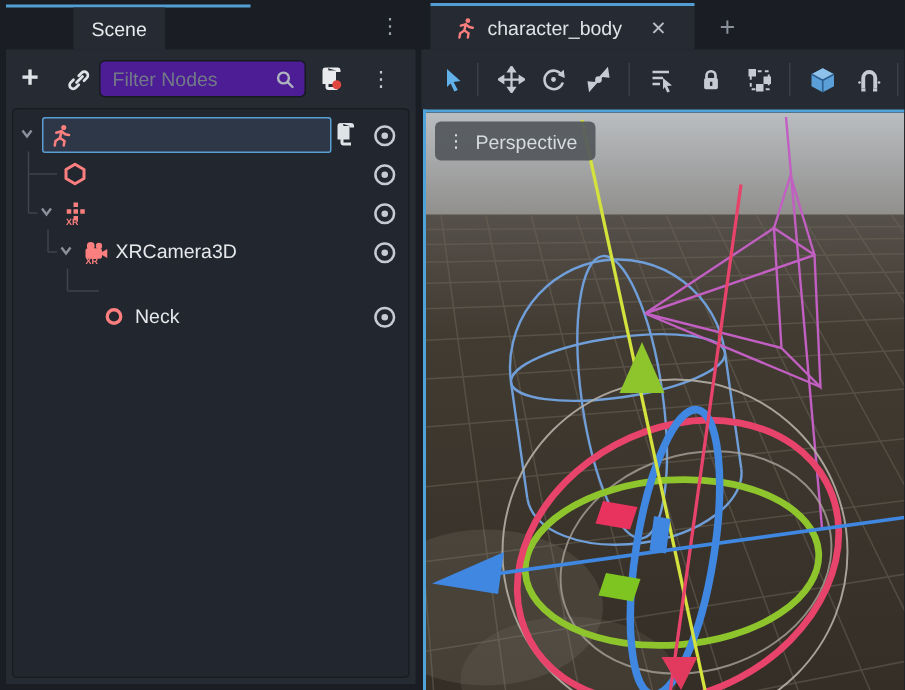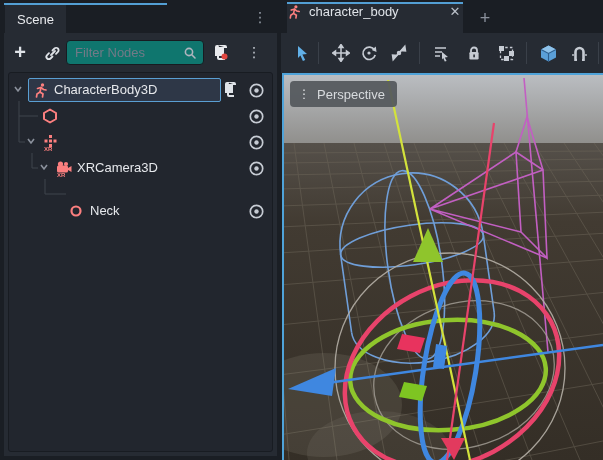--- a/index.html
+++ b/index.html
@@ -8,51 +8,51 @@
     width:603px; height:460px; position:relative; overflow:hidden;
     background:#1a1e24; font-family:"Liberation Sans", sans-serif;
     color:#cfd4dc; font-size:13px; -webkit-font-smoothing:antialiased;
   }
   .abs { position:absolute; }
   svg { display:block; }
 
   
   #left-dock { left:0; top:0; width:281px; height:460px; background:#1a1e24; }
   #left-accent { left:4px; top:3px; width:163px; height:2px; background:#539fd4; }
-  .dock-tab { top:5px; height:28px; display:flex; align-items:center; padding:0 12px; cursor:default; }
+  .dock-tab { top:5px; height:28px; display:flex; align-items:center; padding:0 12px; cursor:default;margin-left:44px; }
   #tab-scene { left:5px; background:#262b33; color:#e8eaed; border-radius:0 0 0 0; }
   #tab-import { left:68px; color:#6d7480; }
   #scene-menu-dots { left:253px; top:7px; width:14px; height:20px; color:#9aa1ac; font-size:14px; letter-spacing:0; text-align:center; line-height:20px; }
 
   #left-content { left:4px; top:33px; width:273px; height:423px; background:#262b33; }
 
   .tbtn { width:22px; height:22px; display:flex; align-items:center; justify-content:center; border-radius:3px; }
   #add-node-btn   { left:5px;  top:8px; color:#dfe3e8; font-size:20px; font-weight:bold; }
   #instance-btn   { left:37px; top:9px; }
-  #filter-box { left:62px; top:7px; width:138px; height:25px; background:#0f766e; border:1px solid #171b21; border-radius:4px; display:flex; align-items:center; padding:0 6px; }
+  #filter-box { left:62px; top:7px; width:138px; height:25px; background:#4c1d95; border:1px solid #171b21; border-radius:4px; display:flex; align-items:center; padding:0 6px; }
   #filter-input { flex:1; background:transparent; border:none; outline:none; color:#c8cdd5; font-family:"Liberation Sans",sans-serif; font-size:13px; min-width:0; }
   #filter-input::placeholder { color:#727a87; }
   #script-new-btn { left:206px; top:8px; }
   #scene-tool-dots { left:242px; top:8px; width:16px; height:22px; color:#c6cbd3; font-size:14px; text-align:center; line-height:22px; }
 
   #tree-panel { left:4px; top:39px; width:265px; height:380px; background:#22262e; border:1px solid #181c22; border-radius:3px; overflow:hidden; }
   #tree-guides { left:0; top:0; pointer-events:none; }
   .trow { position:absolute; left:0; width:100%; height:26px; display:flex; align-items:center; }
   .arrow { position:absolute; width:12px; height:12px; top:7px; color:#8b919c; }
   .nicon { position:absolute; width:17px; height:17px; top:5px; }
   .nlabel { position:absolute; top:4px; height:18px; line-height:18px; color:#e6e8ec; white-space:nowrap; }
   .selbox { position:absolute; left:19px; top:1px; width:193px; height:24px; background:#2e3747; border:1px solid #5a9fd3; border-radius:2px; }
   .xr-badge { position:absolute; font-size:6px; font-weight:bold; color:#fc7f7f; letter-spacing:0; }
   .row-eye { position:absolute; right:7px; top:5px; width:17px; height:17px; }
   .row-script { position:absolute; right:32px; top:4px; width:17px; height:18px; }
 
   
   #right-panel { left:281px; top:0; width:322px; height:460px; background:#1a1e24; }
   #main-accent { left:6px; top:2px; width:176px; height:2px; background:#539fd4; }
-  #scene-tab { left:6px; top:4px; width:176px; height:29px; background:#262b33; display:flex; align-items:flex-start; padding:0 0; }
+  #scene-tab { left:6px; top:4px; width:176px; height:29px; background:#262b33; display:flex; align-items:center; padding:0 16px; }
   #scene-tab-label { color:#dfe3e8; margin-left:7px; flex:1; }
   #tab-close { width:16px; height:16px; color:#b9bfc8; font-size:13px; line-height:16px; text-align:center; }
   #new-tab-btn { left:193px; top:6px; width:22px; height:24px; color:#8b919c; font-size:18px; text-align:center; line-height:24px; }
 
   #vp-toolbar { left:0; top:33px; width:322px; height:40px; background:#262b33; }
   .vpt { position:absolute; top:10px; width:20px; height:20px; display:flex; align-items:center; justify-content:center; }
   .vsep { position:absolute; top:9px; width:1px; height:22px; background:#3a4049; }
 
   #viewport { left:1px; top:73px; width:321px; height:387px; border-left:2px solid #4fa3d9; border-top:2px solid #4fa3d9; overflow:hidden; background:#3a342c; }
   #persp-btn { left:6px; top:6px; height:26px; padding:0 12px 0 8px; background:rgba(84,88,93,0.93); border-radius:4px; display:flex; align-items:center; gap:7px; color:#d8dbde; font-size:13px; }
@@ -125,21 +125,20 @@
         <span class="nicon" style="left:24px">
           <svg width="16" height="16" viewBox="0 0 16 16">
               <g stroke="#fc7f7f" stroke-width="1.7" fill="none" stroke-linecap="round">
                 <circle cx="9.5" cy="3" r="1.7" fill="#fc7f7f" stroke="none"></circle>
                 <path d="M4.5 6.5 L8 5.5 L10.5 7.5 L13 8"></path>
                 <path d="M8 5.5 L7 10 L10 12 L9.5 15"></path>
                 <path d="M7 10 L4 12 L3.5 15"></path>
               </g>
             </svg>
           </span>
-        <span class="nlabel" style="left:45px">CharacterBody3D</span>
         <span class="row-script">
           <svg width="15" height="17" viewBox="0 0 15 17">
               <path d="M4 1 h7 a2 2 0 0 1 2 2 v1 h-3 v-1 z M4 1 a2 2 0 0 0 -2 2 v9 h2 v2 a2 2 0 0 0 2 2 h5 v-2 h-5 v-11 a2 2 0 0 0 -2 -2 z" fill="#dfe3e8"></path>
               <rect x="5" y="3" width="5" height="9" fill="#dfe3e8"></rect>
             </svg>
           </span>
         <span class="row-eye">
           <svg width="17" height="17" viewBox="0 0 17 17">
               <circle cx="8.5" cy="8.5" r="6.2" stroke="#c6cbd3" stroke-width="1.7" fill="none"></circle>
               <circle cx="8.5" cy="8.5" r="2.2" fill="#c6cbd3"></circle>

